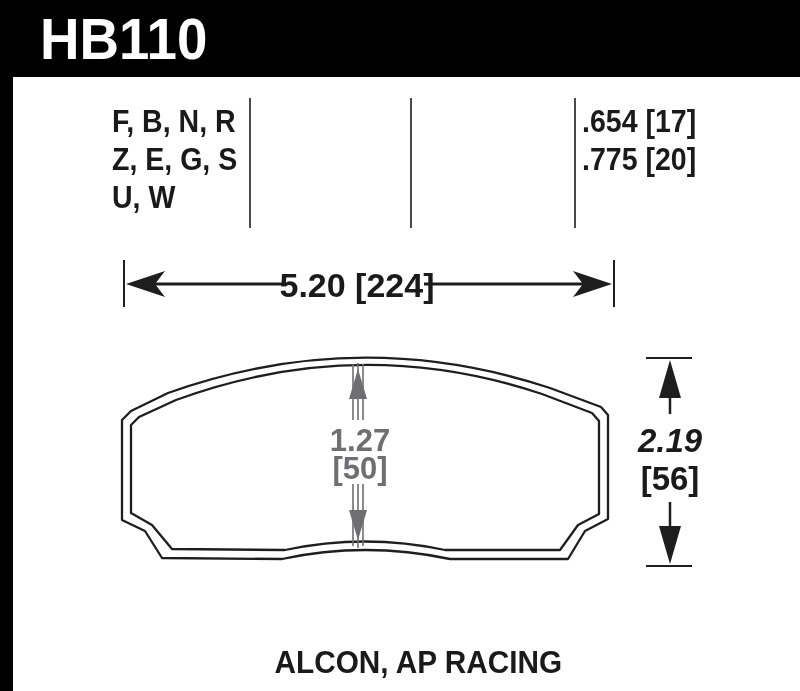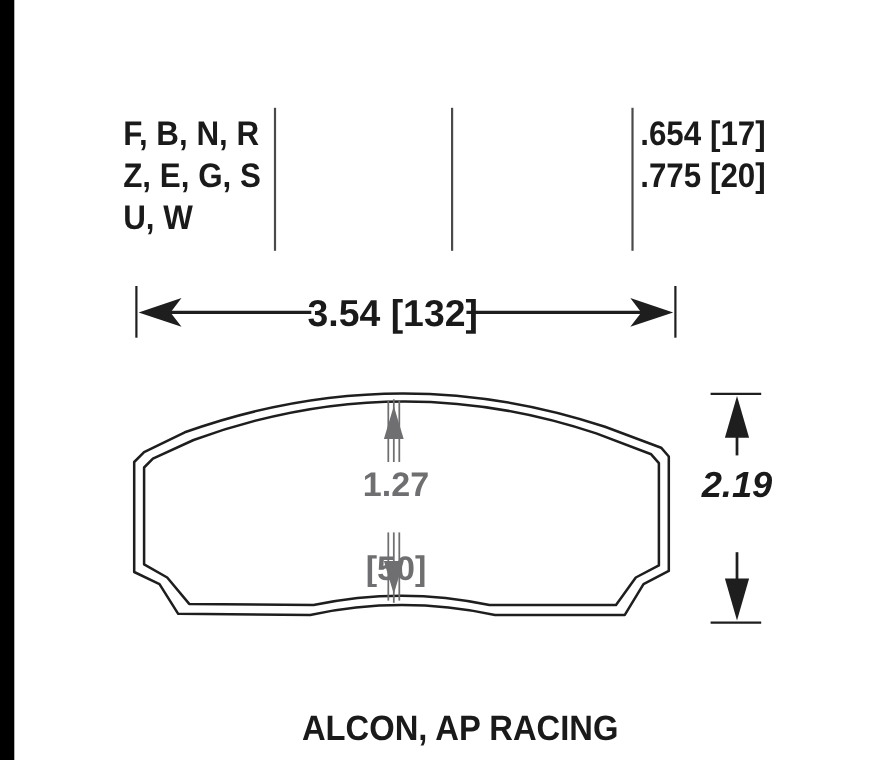--- a/index.html
+++ b/index.html
@@ -19,20 +19,23 @@
   .dim-label { font-size:34px; text-align:center; }
   .gray { color:#6f6f71; }
   .ctr { text-align:center; }
   svg { position:absolute; left:0; top:0; }
 </style>
 </head>
 <body>
 
 <div class="canvas">
 
+  <div class="top-bar">
+    <span class="part-no">HB110</span>
+  </div>
   <div class="left-bar"></div>
 
   <svg width="800" height="691" viewBox="0 0 800 691">
 
     <g stroke="#4a4a4a" stroke-width="2">
       <line x1="250" y1="98" x2="250" y2="228"></line>
       <line x1="411" y1="98" x2="411" y2="228"></line>
       <line x1="575" y1="98" x2="575" y2="228"></line>
     </g>
 
@@ -78,22 +81,23 @@
   <div class="txt block cond-l" style="left:112px; top:103px;">
     <div>F, B, N, R</div>
     <div>Z, E, G, S</div>
     <div>U, W</div>
   </div>
   <div class="txt block cond-l" style="left:582px; top:103px;">
     <div>.654 [17]</div>
     <div>.775 [20]</div>
   </div>
 
-  <div class="txt dim-label" style="left:257px; top:266px; width:200px;">3.54 [132]</div>
+  <div class="txt dim-label" style="left:257px; top:266px; width:200px;">5.20 [224]</div>
 
   <div class="txt gray ctr" style="left:310px; top:423px; width:100px; font-size:31px;">1.27</div>
-  <div class="txt gray ctr" style="left:310px; top:451px; width:100px; font-size:31px;margin-top:48px;">[50]</div>
+  <div class="txt gray ctr" style="left:310px; top:451px; width:100px; font-size:31px;">[50]</div>
 
   <div class="txt ctr" style="left:620px; top:422px; width:100px; font-size:33px;font-style:italic;">2.19</div>
+  <div class="txt ctr" style="left:620px; top:460px; width:100px; font-size:33px;">[56]</div>
 
   <div class="txt ctr" style="left:264px; top:644px; width:300px; font-size:32px; transform:scaleX(0.93);">ALCON, AP RACING</div>
 
 </div>
 
 </body></html>

